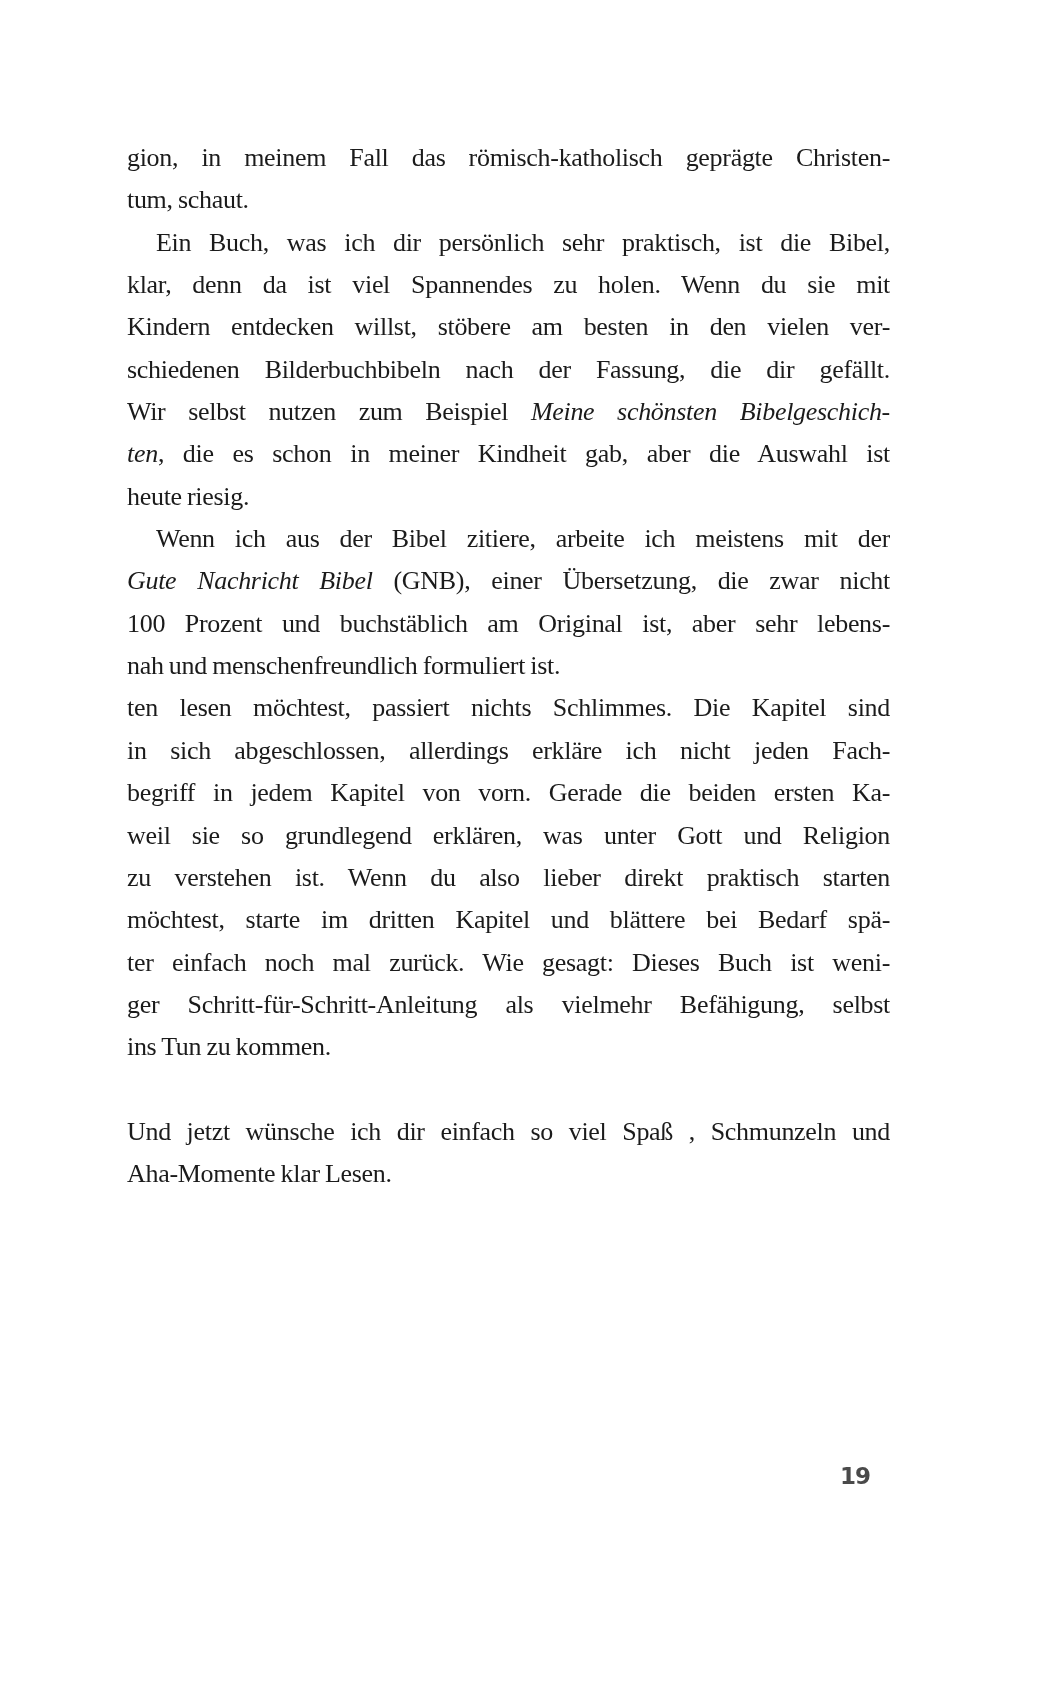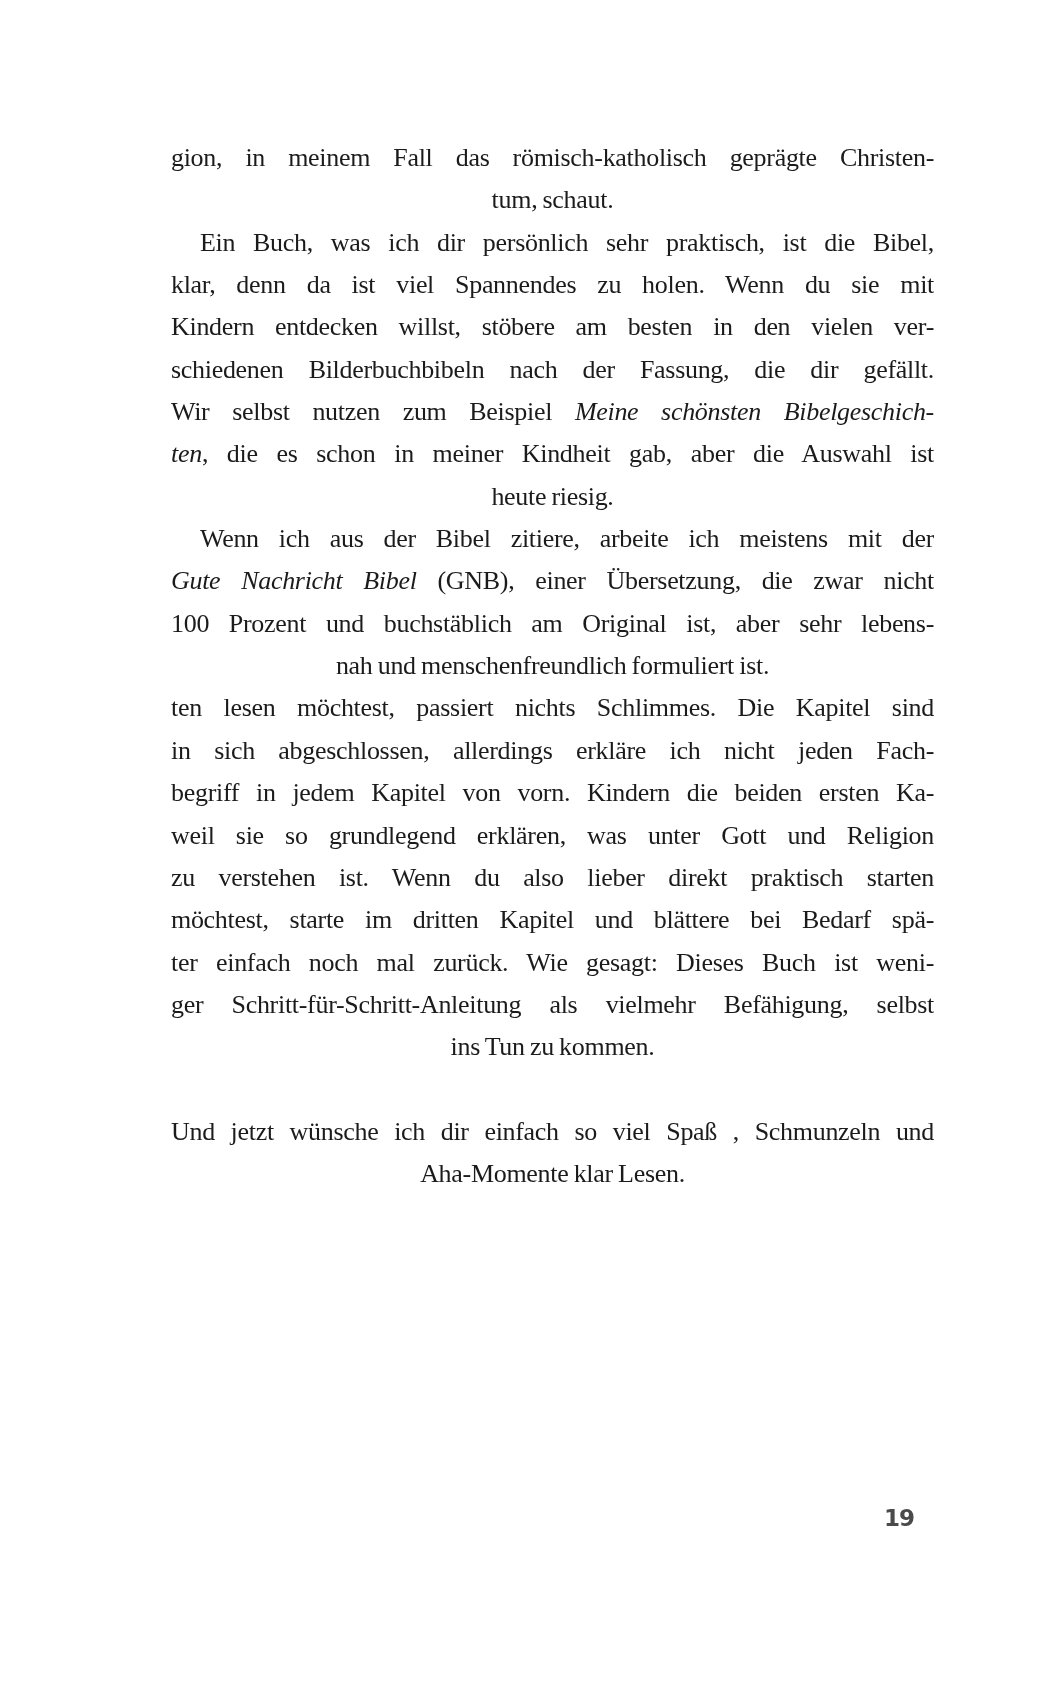--- a/index.html
+++ b/index.html
@@ -1,36 +1,36 @@
 <!DOCTYPE html>
 <html><head>
 <meta charset="utf-8">
 <style>
   html, body { margin: 0; padding: 0; background: #ffffff; }
   body { width: 1063px; height: 1693px; position: relative; overflow: hidden; }
-  .page { position: absolute; left: 0; top: 0; width: 885px; height: 1693px; background: #fff; margin-left: 44px; }
+  .page { position: absolute; left: 0; top: 0; width: 885px; height: 1693px; background: #fff; }
   .text-block { position: absolute; left: 127px; top: 137px; width: 763px; }
   .line {
     display: block;
     height: 42.35px;
     line-height: 42.35px;
     font-family: "Liberation Serif", serif;
     font-size: 26px;
     color: #1b1b1b;
     white-space: nowrap;
     letter-spacing: -0.3px;
     word-spacing: -1px;
   }
   .line.full { text-align: justify; text-align-last: justify; white-space: normal; overflow: hidden; }
   .line.indent { padding-left: 29px; }
-  .line.last { text-align: center; }
+  .line.last { text-align: left; }
   .line.blank { }
   .line em { }
   .page-number {
-    position: absolute; left: 840px; top: 1505px; width: 36px;
+    position: absolute; left: 840px; top: 1463px; width: 36px;
     font-family: "DejaVu Sans", sans-serif; font-weight: bold;
     font-size: 23px; color: #4a4a4a; letter-spacing: -1px;
   }
 </style>
 </head>
 <body>
 
 <div class="page">
   <div class="text-block" id="text-block">
       <div class="line full"><span>gion, in meinem Fall das römisch-katholisch geprägte Christen-</span></div>
@@ -41,21 +41,21 @@
       <div class="line full"><span>schiedenen Bilderbuchbibeln nach der Fassung, die dir gefällt.</span></div>
       <div class="line full"><span>Wir selbst nutzen zum Beispiel </span><em>Meine schönsten Bibelgeschich-</em></div>
       <div class="line full"><em>ten</em><span>, die es schon in meiner Kindheit gab, aber die Auswahl ist</span></div>
       <div class="line last"><span>heute riesig.</span></div>
       <div class="line full indent"><span>Wenn ich aus der Bibel zitiere, arbeite ich meistens mit der</span></div>
       <div class="line full"><em>Gute Nachricht Bibel</em><span> (GNB), einer Übersetzung, die zwar nicht</span></div>
       <div class="line full"><span>100 Prozent und buchstäblich am Original ist, aber sehr lebens-</span></div>
       <div class="line last"><span>nah und menschenfreundlich formuliert ist.</span></div>
       <div class="line full"><span>ten lesen möchtest, passiert nichts Schlimmes. Die Kapitel sind</span></div>
       <div class="line full"><span>in sich abgeschlossen, allerdings erkläre ich nicht jeden Fach-</span></div>
-      <div class="line full"><span>begriff in jedem Kapitel von vorn. Kindern die beiden ersten Ka-</span></div>
+      <div class="line full"><span>begriff in jedem Kapitel von vorn. Gerade die beiden ersten Ka-</span></div>
       <div class="line full"><span>weil sie so grundlegend erklären, was unter Gott und Religion</span></div>
       <div class="line full"><span>zu verstehen ist. Wenn du also lieber direkt praktisch starten</span></div>
       <div class="line full"><span>möchtest, starte im dritten Kapitel und blättere bei Bedarf spä-</span></div>
       <div class="line full"><span>ter einfach noch mal zurück. Wie gesagt: Dieses Buch ist weni-</span></div>
       <div class="line full"><span>ger Schritt-für-Schritt-Anleitung als vielmehr Befähigung, selbst</span></div>
       <div class="line last"><span>ins Tun zu kommen.</span></div>
       <div class="line blank"></div>
       <div class="line full"><span>Und jetzt wünsche ich dir einfach so viel Spaß , Schmunzeln und</span></div>
       <div class="line last"><span>Aha-Momente klar Lesen.</span></div>
     </div>

